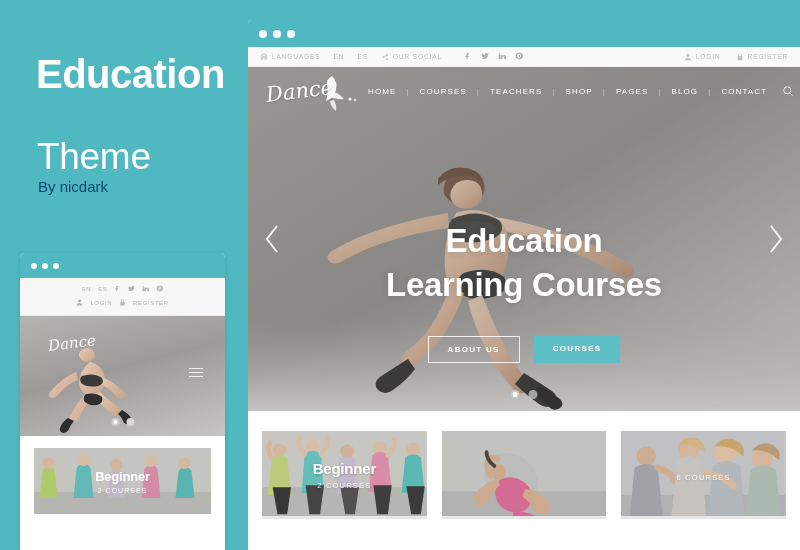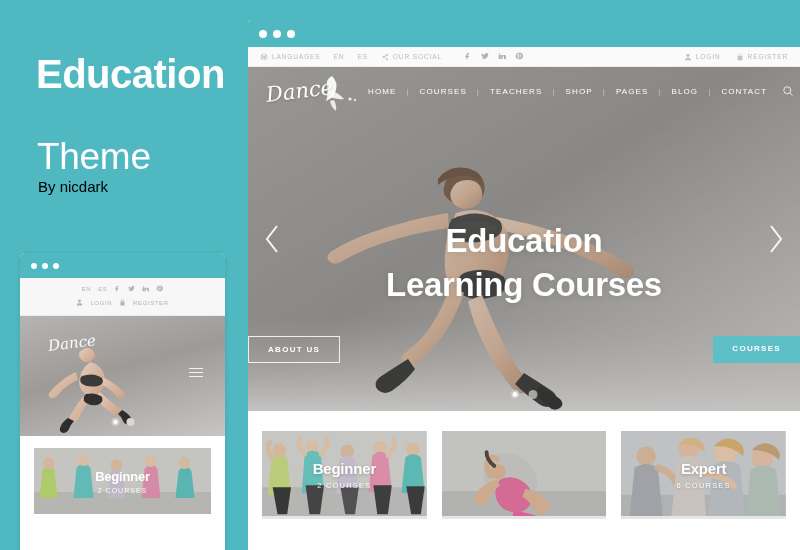--- a/index.html
+++ b/index.html
@@ -19,21 +19,21 @@
     position:absolute; left:36px; top:52px; width:200px;
     color:#ffffff; font-size:40px; font-weight:bold; line-height:1.12;
     letter-spacing:-0.5px;
   }
   #promo-subtitle {
     position:absolute; left:37px; top:136px;
     color:#ffffff; font-size:37px; font-weight:300; letter-spacing:-0.3px;
   }
   #promo-author {
     position:absolute; left:38px; top:178px;
-    color:#000000; font-size:15px; font-weight:400;
+    color:#0c4a6e; font-size:15px; font-weight:400;
   }
 
   
   #mini-preview {
     position:absolute; left:20px; top:253px; width:205px; height:297px;
     background:#ffffff; border-radius:5px 5px 0 0; overflow:hidden;
     box-shadow:0 1px 5px rgba(0,0,0,0.10);
   }
   .mini-titlebar {
     height:25px; background:#4FB8C0; display:flex; align-items:center;
@@ -149,21 +149,21 @@
   #search-icon-btn svg { width:12px; height:12px; stroke:#ffffff; fill:none; stroke-width:1.6; }
 
   #hero-content {
     position:absolute; left:0; right:0; top:152px; text-align:center; z-index:4;
   }
   #hero-title {
     color:#ffffff; font-size:33px; font-weight:bold; line-height:1.33;
     letter-spacing:-0.3px; text-shadow:0 1px 6px rgba(0,0,0,0.12);
   }
   #hero-buttons {
-    margin-top:29px; display:flex; justify-content:space-between; gap:14px;
+    margin-top:29px; display:flex; justify-content:center; gap:14px;
   }
   .hero-btn {
     font-size:8px; letter-spacing:1.3px; font-weight:bold; color:#ffffff;
     padding:8px 19px; white-space:nowrap;
   }
   #btn-about { border:1.5px solid rgba(255,255,255,0.85); }
   #btn-courses { background:#5FBFC7; }
 
   .hero-arrow {
     position:absolute; top:50%; transform:translateY(-50%); z-index:6;
@@ -563,19 +563,18 @@
           <path d="M95 36 q14-10 28 0 l5 52 h-38z" fill="#bfc6cb"></path>
           <path d="M96 16 q12-14 26-4 q7 6 4 14 q-12-12-30-10z" fill="#d9b06a"></path>
           <circle cx="146" cy="28" r="11" fill="#e9c5a5"></circle>
           <path d="M134 40 q13-9 26 0 l5 48 h-36z" fill="#b6c9bd"></path>
           <path d="M135 20 q12-13 25-3 q6 6 3 13 q-11-11-28-10z" fill="#c8a372"></path>
           <path d="M88 44 q18 2 28 12" stroke="#eccbab" stroke-width="7" fill="none" stroke-linecap="round"></path>
         </g>
       </svg>
       <div class="card-tint"></div>
       <div class="card-caption">
-        <div class="card-title">Expert</div>
         <div class="card-sub">6 COURSES</div>
       </div>
     </div>
 
   </div>
 </div>
 
 </body></html>

